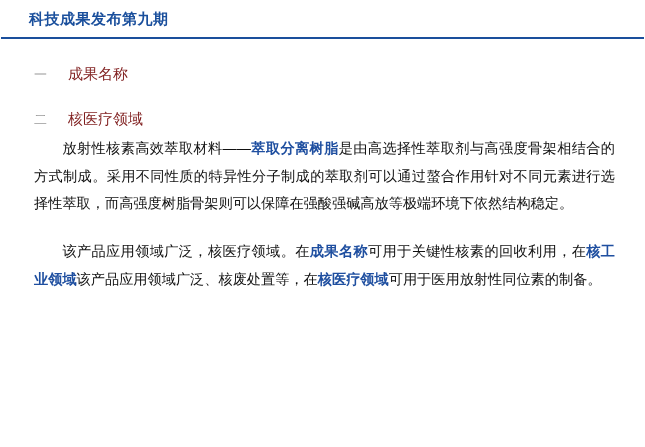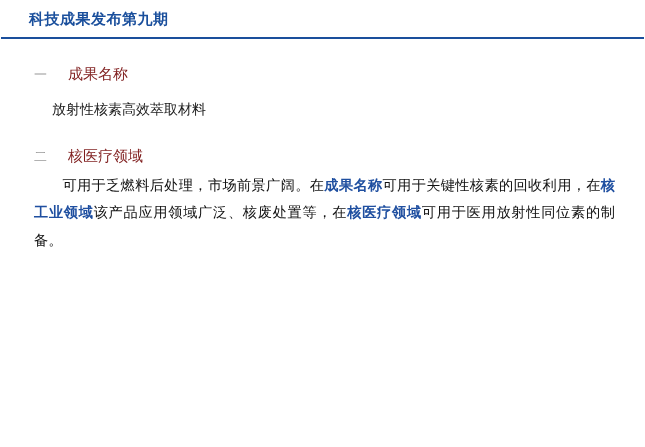--- a/index.html
+++ b/index.html
@@ -92,26 +92,26 @@
     <div class="header-title">科技成果发布第九期</div>
   </div>
 
   <div class="content">
 
     <div class="section-head">
       <span class="section-num">一</span>
       <span class="section-label">成果名称</span>
     </div>
 
-    <div class="body-line">放射性核素高效萃取材料</div>
 
     <div class="section-head">
       <span class="section-num">二</span>
       <span class="section-label">核医疗领域</span>
     </div>
 
     <div class="spacer-1"></div>
 
+    <p class="para"><span>放射性核素高效萃取材料——</span><span class="hl">萃取分离树脂</span><span>是由高选择性萃取剂与高强度骨架相结合的方式制成。采用不同性质的特异性分子制成的萃取剂可以通过螯合作用针对不同元素进行选择性萃取，而高强度树脂骨架则可以保障在强酸强碱高放等极端环境下依然结构稳定。</span></p>
 
-    <p class="para"><span>可用于乏燃料后处理，市场前景广阔。在</span><span class="hl">成果名称</span><span>可用于关键性核素的回收利用，在</span><span class="hl">核工业领域</span><span>该产品应用领域广泛、核废处置等，在</span><span class="hl">核医疗领域</span><span>可用于医用放射性同位素的制备。</span></p>
+    <p class="para"><span>该产品应用领域广泛，核医疗领域。在</span><span class="hl">成果名称</span><span>可用于关键性核素的回收利用，在</span><span class="hl">核工业领域</span><span>该产品应用领域广泛、核废处置等，在</span><span class="hl">核医疗领域</span><span>可用于医用放射性同位素的制备。</span></p>
 
   </div>
 </div>
 
 </body></html>

